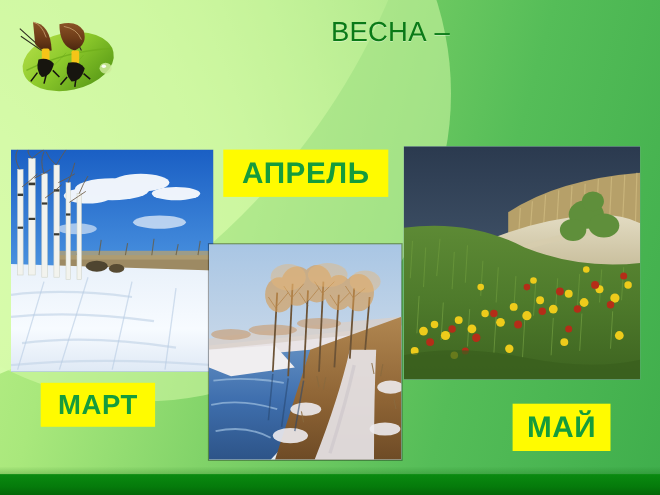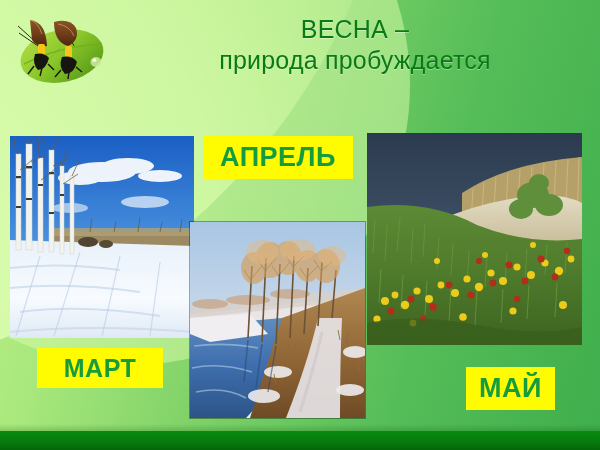--- a/index.html
+++ b/index.html
@@ -41,21 +41,21 @@
   .deco{position:absolute;left:8px;top:6px;width:108px;height:88px;}
 
   
   .chip{
     position:absolute;background:#fffb00;
     color:#159c3c;font-weight:bold;
     display:flex;align-items:center;justify-content:center;
     letter-spacing:.5px;
     text-align:right;
   }
-  #chip-mart {left:37px; top:348px; width:126px;height:40px;font-size:25px;}
+  #chip-mart {left:37px; top:348px; width:104px;height:40px;font-size:25px;}
   #chip-aprel{left:203px;top:136px; width:150px;height:43px;font-size:27px;}
   #chip-may  {left:466px;top:367px; width:89px; height:43px;font-size:27px;}
 
   
   .photo{position:absolute;overflow:hidden;background:#8aa;}
   #photo-march{left:10px; top:136px;width:184px;height:202px;}
   #photo-april{left:190px;top:222px;width:175px;height:196px;
                box-shadow:0 0 0 1px rgba(0,0,0,.35);}
   #photo-may  {left:367px;top:133px;width:215px;height:212px;}
   .photo svg{display:block;width:100%;height:100%;}
@@ -121,21 +121,20 @@
         <path d="M50 18 Q62 20 66 30" stroke="#c8a271" stroke-width=".9" fill="none" opacity=".8"></path>
         <rect x="57" y="40" width="7" height="12" rx="1.6" fill="#f5c518"></rect>
         <path d="M54 51 Q64 49 69 56 Q66 68 57 68 Q50 61 54 51 Z" fill="#17150f"></path>
         <path d="M53 64 L47 71 M61 66 L60 73 M68 61 L74 66" stroke="#17150f" stroke-width="1.4" fill="none"></path>
       </g>
     </svg>
   </div>
 
   <div class="title">
     <span class="l1">ВЕСНА –</span>
-    <span class="l2">природа пробуждается</span>
   </div>
 
   <div class="photo" id="photo-march">
     <svg viewBox="0 0 184 202" preserveAspectRatio="none" xmlns="http://www.w3.org/2000/svg">
       <defs>
         <linearGradient id="skyM" x1="0" y1="0" x2="0" y2="1">
           <stop offset="0%" stop-color="#1a5fc4"></stop>
           <stop offset="55%" stop-color="#4b93e0"></stop>
           <stop offset="100%" stop-color="#accbe8"></stop>
         </linearGradient>

